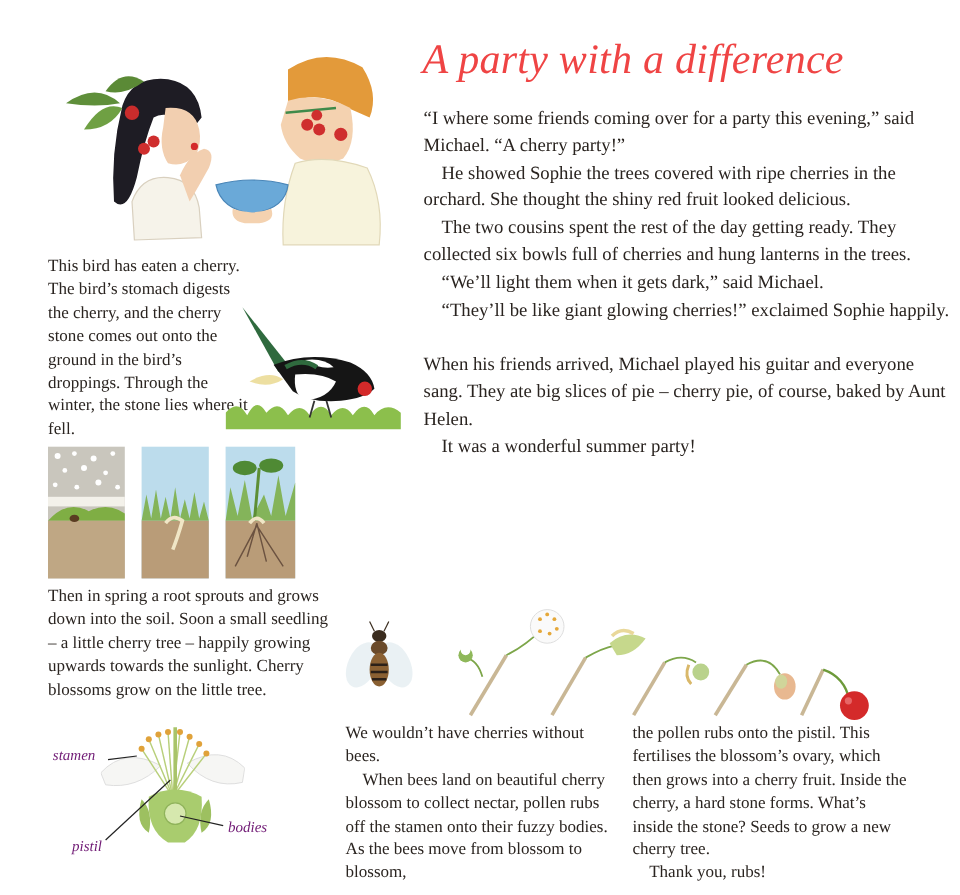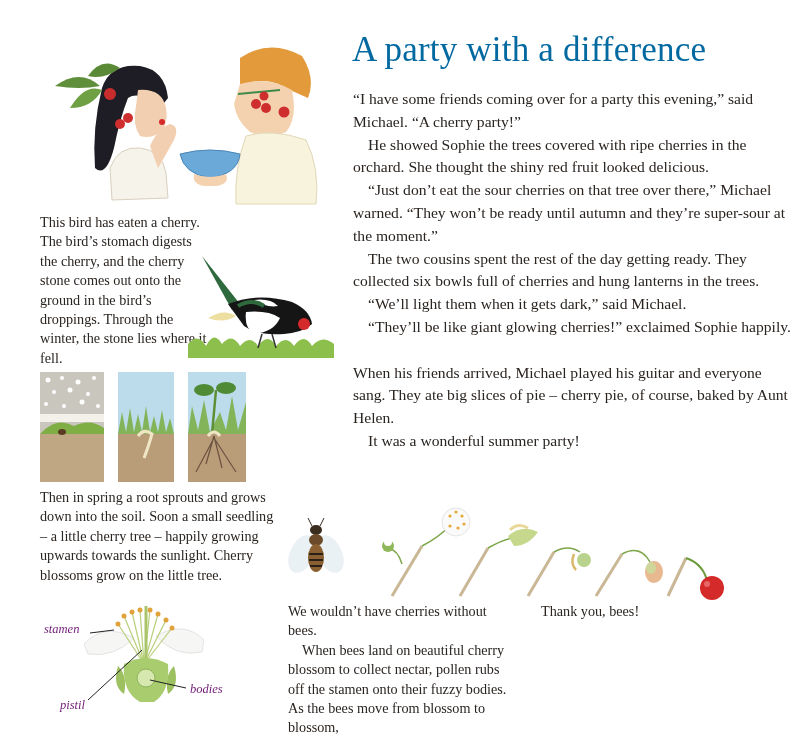--- a/index.html
+++ b/index.html
@@ -1,39 +1,38 @@
 <!DOCTYPE html>
 <html><head>
 <meta charset="utf-8">
 <style>
   html, body { margin: 0; padding: 0; background: #ffffff; }
   body { width: 800px; height: 746px; position: relative; overflow: hidden;
          font-family: "Liberation Serif", "DejaVu Serif", serif; color: #2a2420; }
   .abs { position: absolute; }
-  .title { left: 352px; top: 30px; font-size: 35px; color: #0369a1;
+  .title { left: 352px; top: 30px; font-size: 35px; font-style: italic; color: #ef4444;
            letter-spacing: 0.2px; white-space: nowrap; }
   .story { left: 353px; top: 88px; width: 440px; font-size: 15.6px; line-height: 22.8px; }
   .story p { margin: 0; }
   .story p.indent { text-indent: 15px; }
   .story .gap { height: 22.8px; }
   .caption { font-size: 14.2px; line-height: 19.4px; }
   .caption p { margin: 0; }
   .caption p.indent { text-indent: 14px; }
   .label { font-style: italic; font-size: 12.5px; color: #701a75; }
   svg { display: block; }
 </style>
 </head>
 <body>
 
 <div class="abs title">A party with a difference</div>
 
 <div class="abs story">
-  <p>“I have some friends coming over for a party this evening,” said Michael. “A cherry party!”</p>
+  <p>“I where some friends coming over for a party this evening,” said Michael. “A cherry party!”</p>
   <p class="indent">He showed Sophie the trees covered with ripe cherries in the orchard. She thought the shiny red fruit looked delicious.</p>
-  <p class="indent">“Just don’t eat the sour cherries on that tree over there,” Michael warned. “They won’t be ready until autumn and they’re super-sour at the moment.”</p>
   <p class="indent">The two cousins spent the rest of the day getting ready. They collected six bowls full of cherries and hung lanterns in the trees.</p>
   <p class="indent">“We’ll light them when it gets dark,” said Michael.</p>
   <p class="indent">“They’ll be like giant glowing cherries!” exclaimed Sophie happily.</p>
   <div class="gap"></div>
   <p>When his friends arrived, Michael played his guitar and everyone sang. They ate big slices of pie – cherry pie, of course, baked by Aunt Helen.</p>
   <p class="indent">It was a wonderful summer party!</p>
 </div>
 
 <div class="abs" style="left:40px; top:28px; width:290px; height:180px;">
   <svg width="290" height="180" viewBox="0 0 290 180">
@@ -232,14 +231,15 @@
     <circle cx="334" cy="88" r="12" fill="#d42a2a"></circle>
     <circle cx="329" cy="84" r="3" fill="#f08080" opacity="0.7"></circle>
   </svg>
 </div>
 
 <div class="abs caption" style="left:288px; top:602px; width:230px;">
   <p>We wouldn’t have cherries without bees.</p>
   <p class="indent">When bees land on beautiful cherry blossom to collect nectar, pollen rubs off the stamen onto their fuzzy bodies. As the bees move from blossom to blossom,</p>
 </div>
 <div class="abs caption" style="left:527px; top:602px; width:230px;">
-  <p class="indent">Thank you, bees!</p>
+  <p>the pollen rubs onto the pistil. This fertilises the blossom’s ovary, which then grows into a cherry fruit. Inside the cherry, a hard stone forms. What’s inside the stone? Seeds to grow a new cherry tree.</p>
+  <p class="indent">Thank you, rubs!</p>
 </div>
 
 </body></html>

